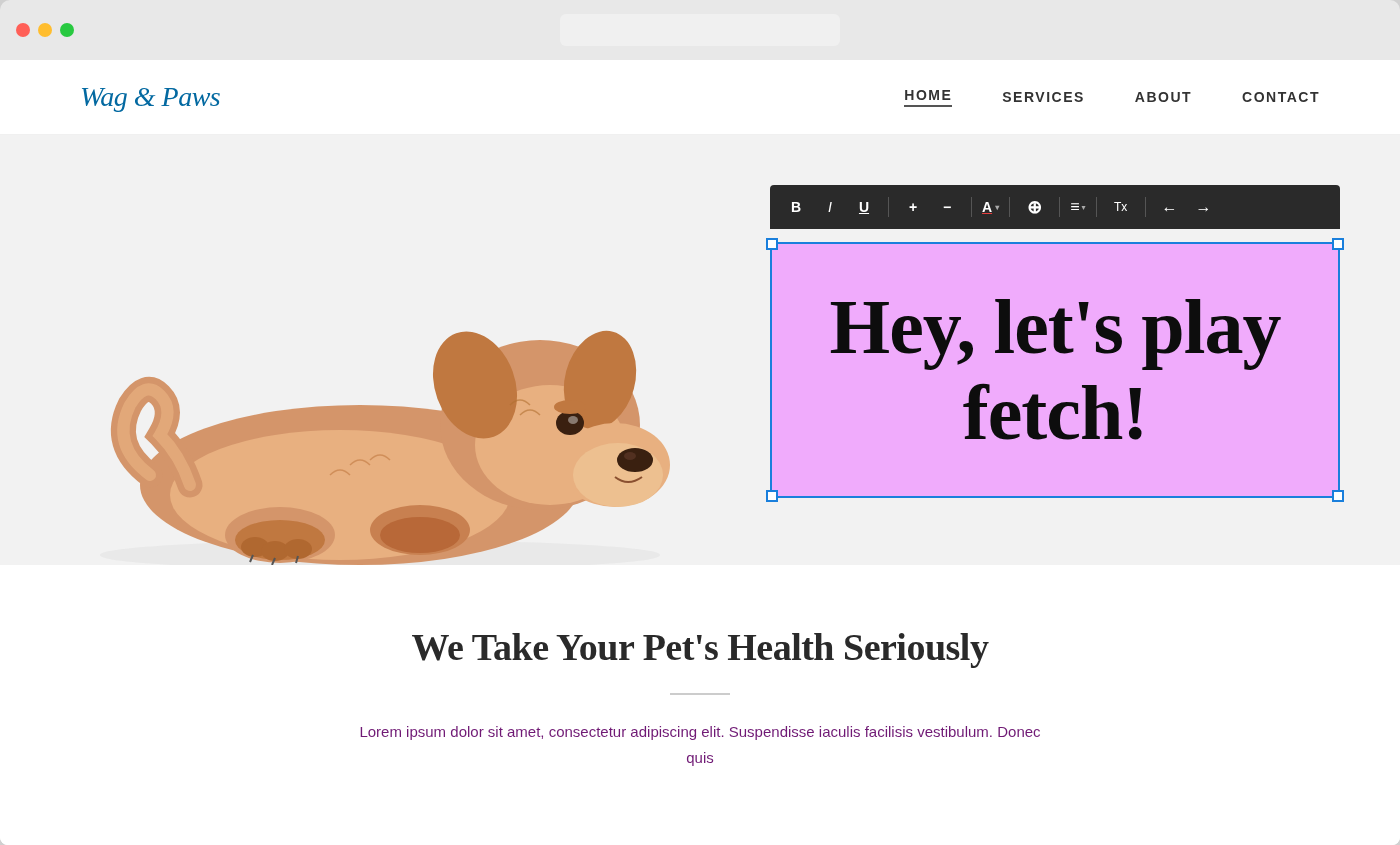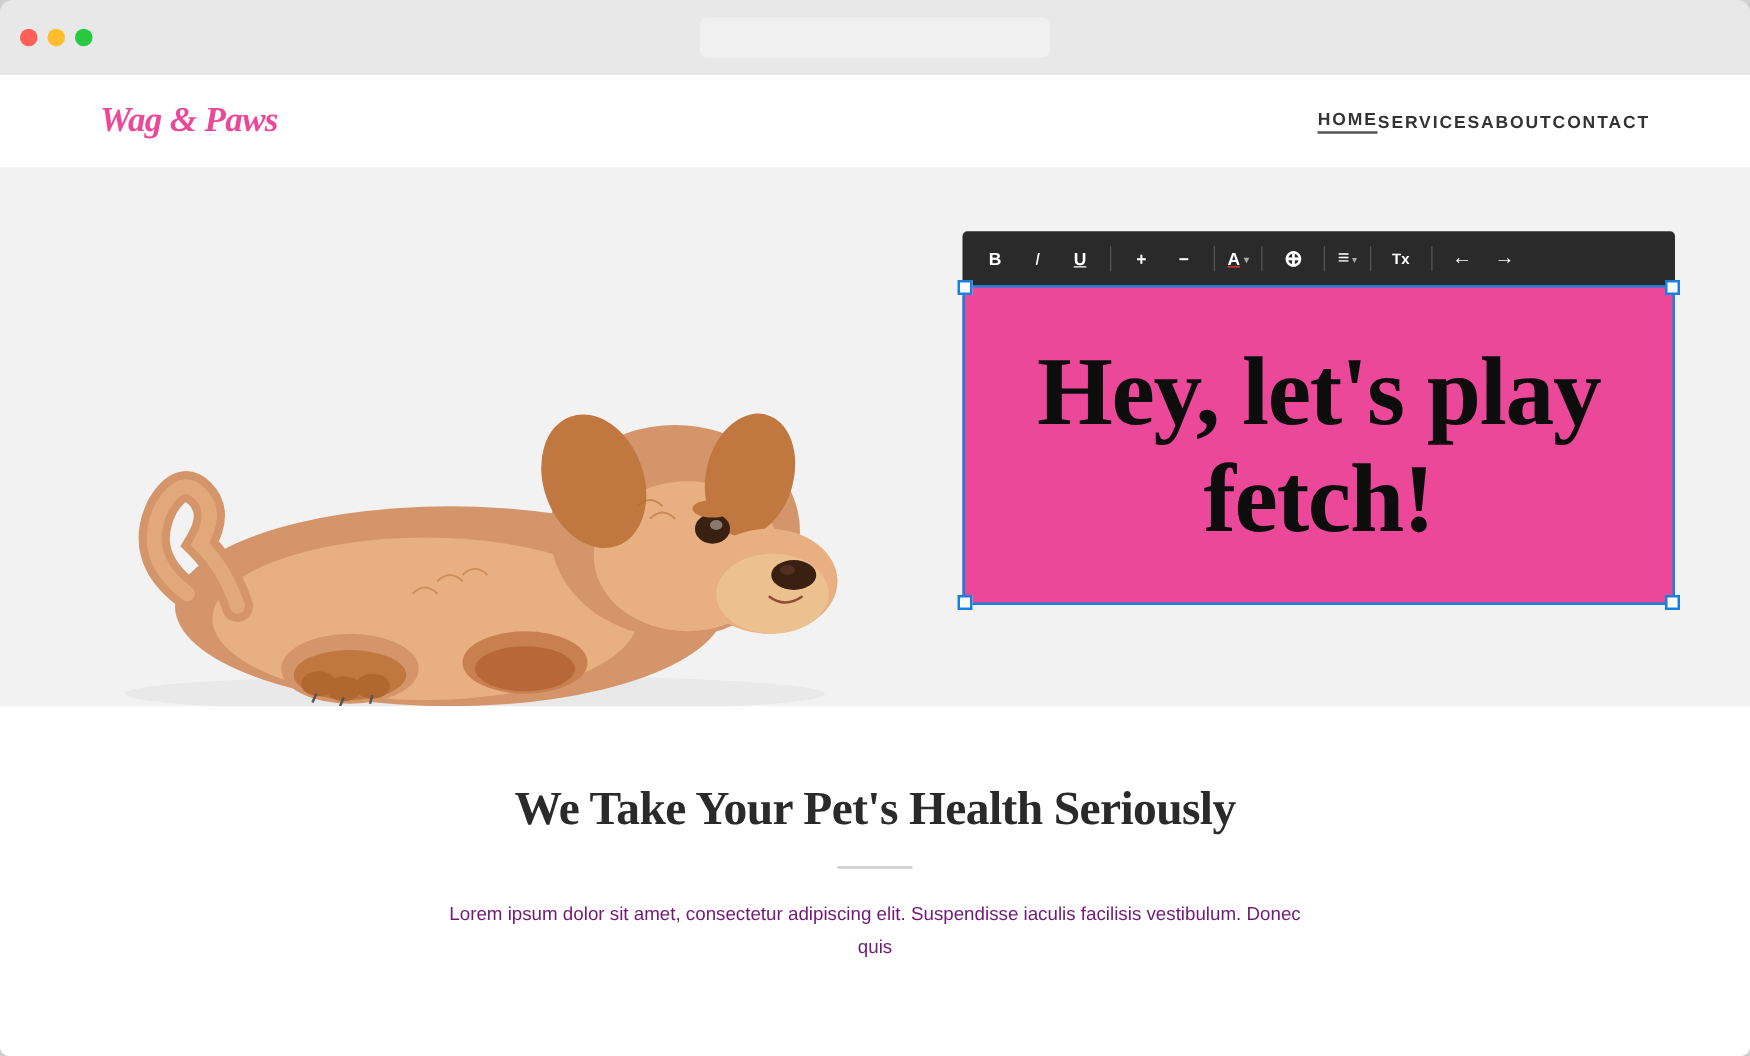--- a/index.html
+++ b/index.html
@@ -75,29 +75,30 @@
       display: flex;
       align-items: center;
       padding: 0 80px;
       border-bottom: 1px solid #f0f0f0;
       flex-shrink: 0;
     }
 
     .site-logo {
       font-family: Georgia, 'Times New Roman', serif;
       font-size: 28px;
-      font-weight: 700;
-      color: #ec4899;
+      font-weight: 400;
+      color: #0369a1;
       letter-spacing: -0.5px;
       font-style: italic;
       margin-right: auto;
     }
 
     .site-nav {
       display: flex;
+      gap: 50px;
       align-items: center;
     }
 
     .nav-item {
       font-size: 14px;
       font-weight: 600;
       letter-spacing: 1.5px;
       color: #333;
       text-transform: uppercase;
       cursor: pointer;
@@ -196,25 +197,26 @@
 
     .chevron-down {
       font-size: 8px;
       color: #aaa;
     }
 
     
     .text-block-selected {
       position: relative;
       border: 2.5px solid #1a7fdc;
-      background: #ec4899;
+      background: #f0abfc;
       padding: 40px 50px;
       display: flex;
       align-items: center;
       justify-content: center;
+      margin-top: 14px;
     }
 
     .hero-text {
       font-family: Georgia, 'Times New Roman', serif;
       font-size: 78px;
       font-weight: 900;
       color: #0d0d0d;
       line-height: 1.1;
       text-align: center;
       letter-spacing: -1px;
@@ -378,21 +380,21 @@
 
           <div class="toolbar-btn" style="font-size:18px;">⊕</div>
           <div class="toolbar-divider"></div>
 
           <div class="toolbar-dropdown">
             <span style="color:#fff;font-size:16px;">≡</span>
             <span class="chevron-down">▾</span>
           </div>
           <div class="toolbar-divider"></div>
 
-          <div class="toolbar-btn" style="font-size:12px;font-weight:700;">Tx</div>
+          <div class="toolbar-btn" style="font-size:12px;font-weight:400;">Tx</div>
           <div class="toolbar-divider"></div>
 
           <div class="toolbar-arrow">←</div>
           <div class="toolbar-arrow">→</div>
         </div>
 
         <div class="text-block-selected">
           <div class="hero-text">Hey, let's play fetch!</div>
 
           <div class="handle handle-tl"></div>

